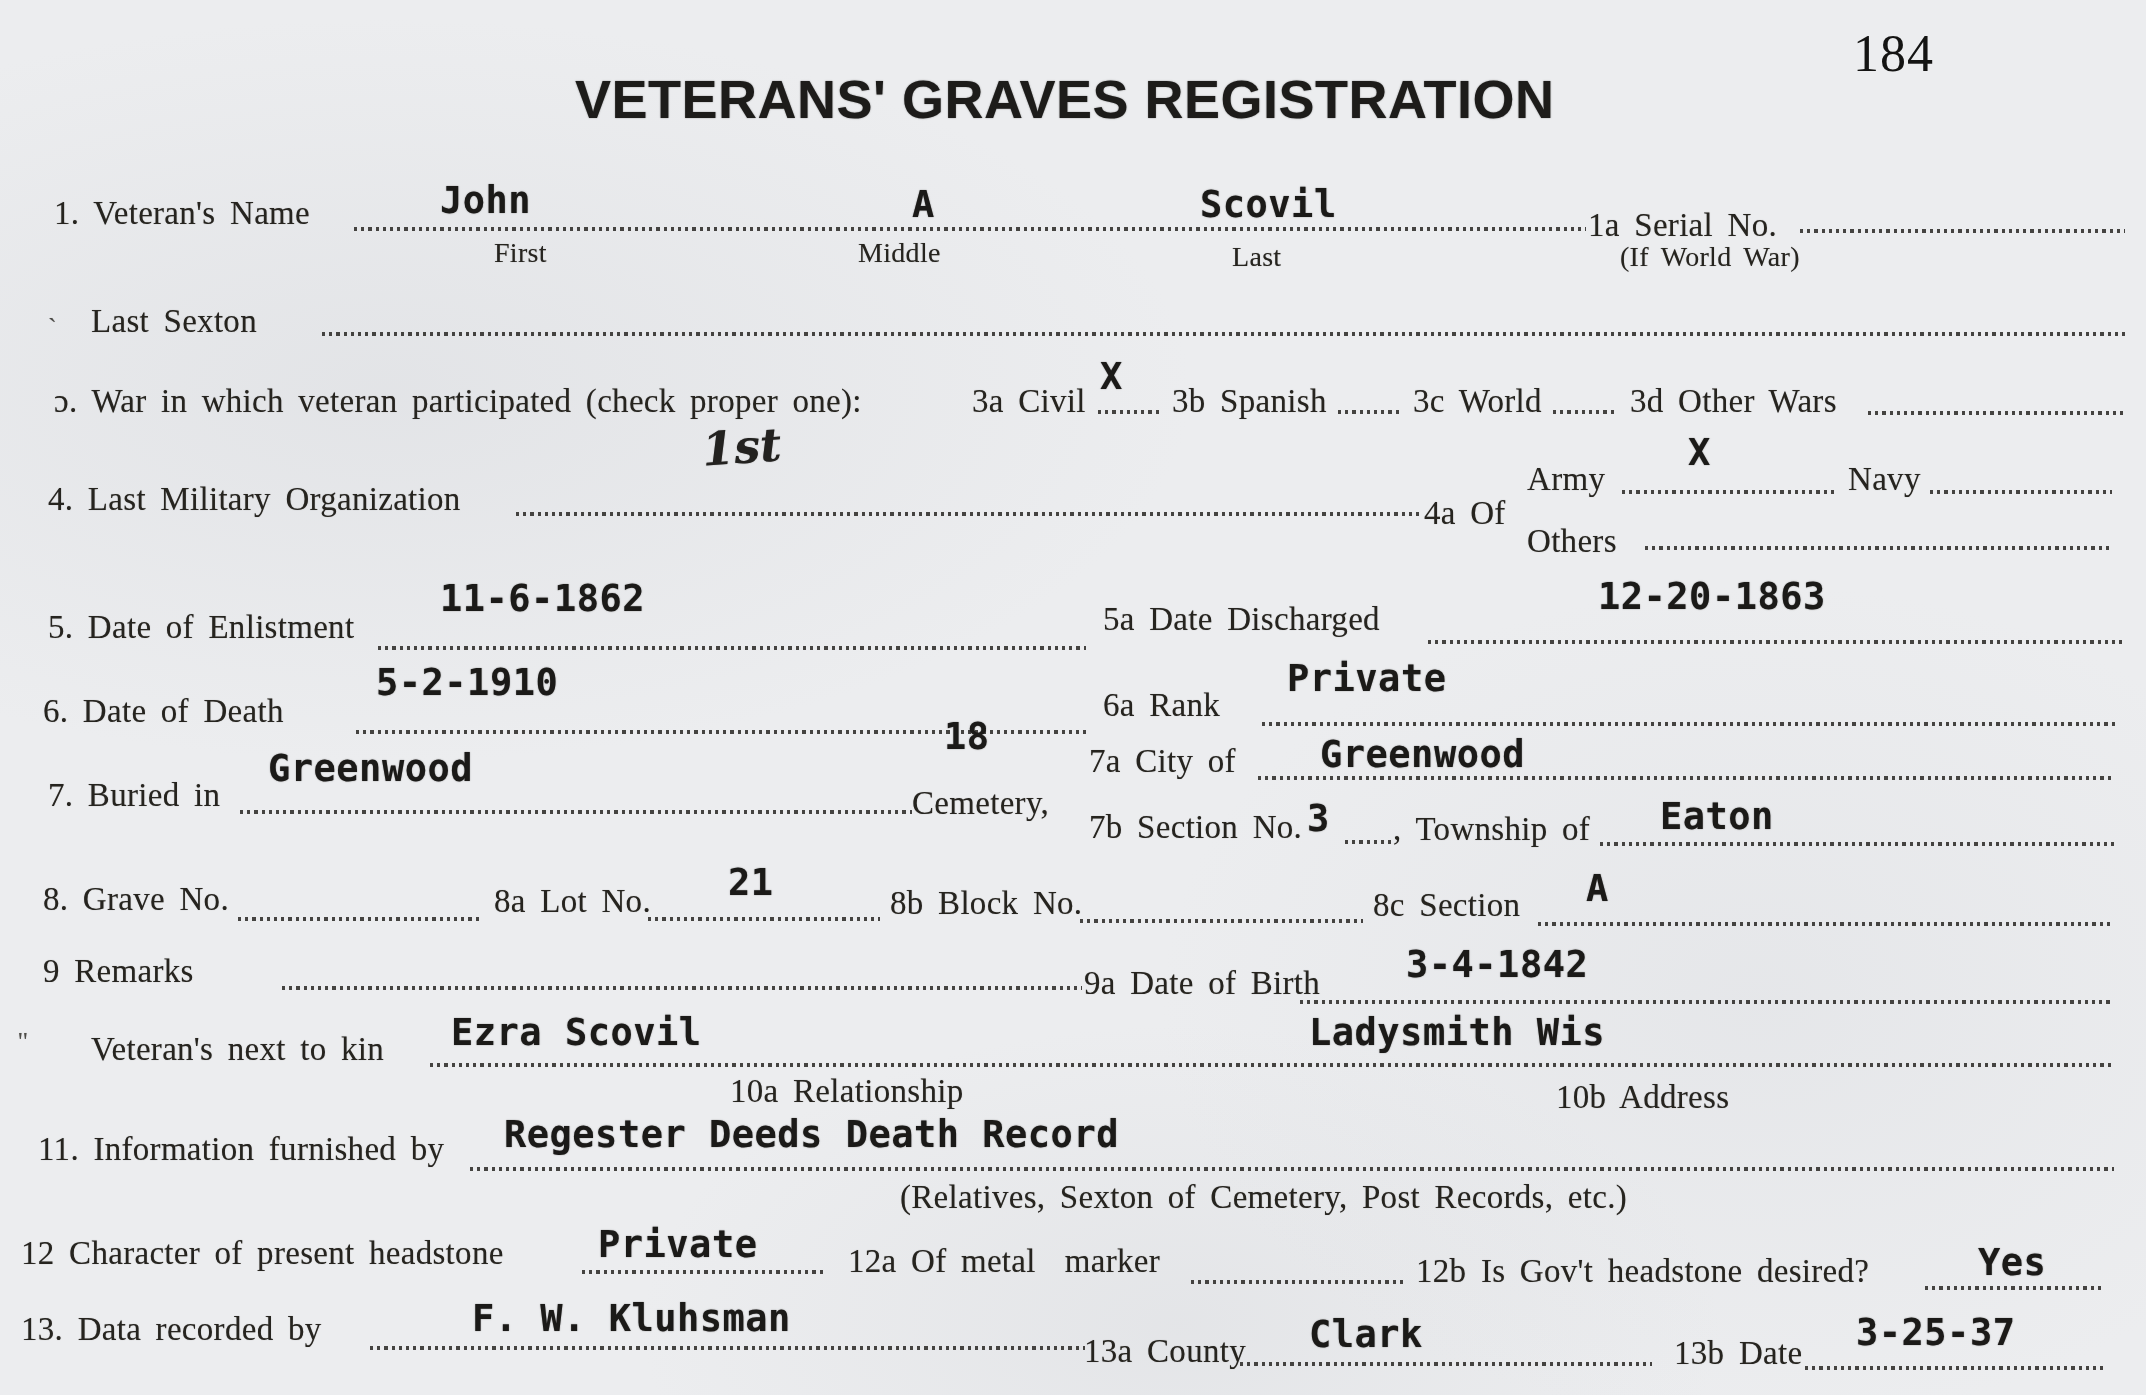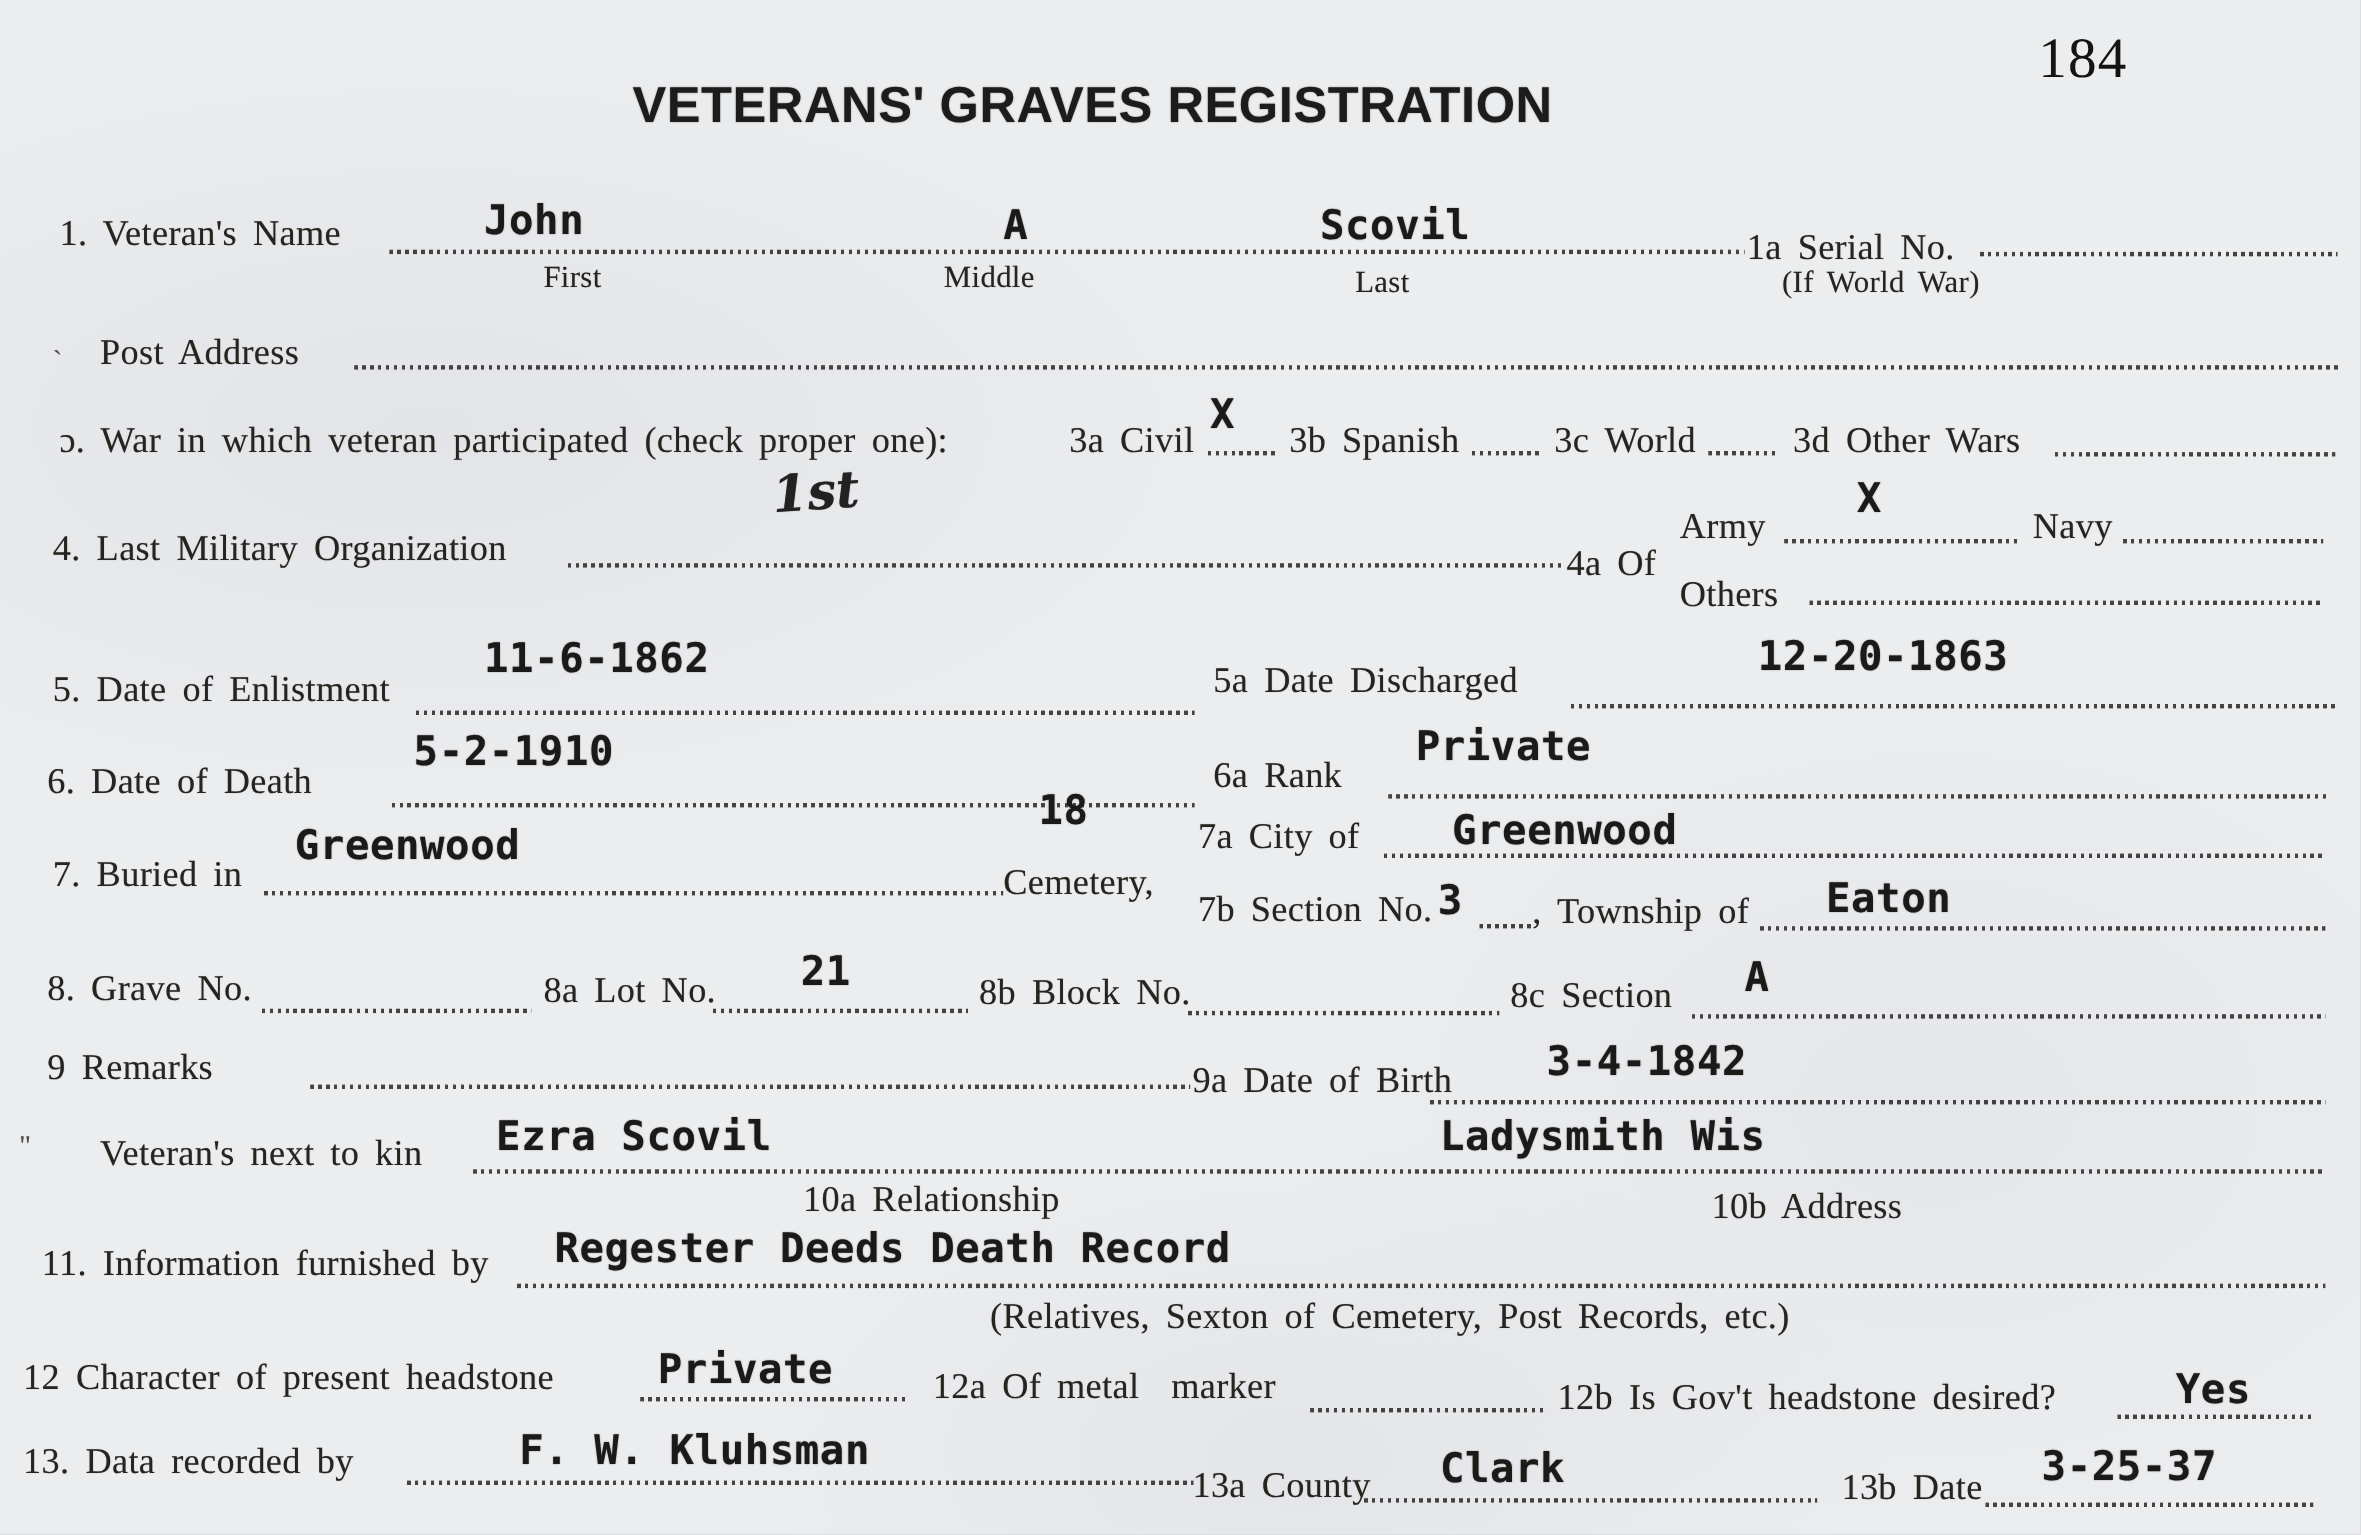--- a/index.html
+++ b/index.html
@@ -43,21 +43,21 @@
   }
   .dots{
     position:absolute; height:4px;
     background:repeating-linear-gradient(to right,#2e2c29 0 3.2px, rgba(0,0,0,0) 3.2px 7.2px);
     opacity:.88;
   }
   .title{
     position:absolute;
     font-family:"Liberation Sans", sans-serif;
     font-weight:bold;
-    font-size:46px; letter-spacing:0.5px;
+    font-size:54px; letter-spacing:0.5px;
     color:#1d1c1a; white-space:pre;
     text-shadow:0 0 1.5px rgba(20,20,18,.5);
   }
   .pageno{
     position:absolute;
     font-family:"Liberation Serif", serif;
     font-size:52px; color:#141413;
     letter-spacing:1px;
   }
   .faint{opacity:.65;}
@@ -78,21 +78,21 @@
   <div class="dots" style="left:354px;top:227px;width:1232px;"></div>
   <div class="lbl" style="left:1588px;top:208px;">1a Serial No.</div>
   <div class="typed" style="left:1900px;top:192px;"></div>
   <div class="dots" style="left:1800px;top:229px;width:325px;"></div>
   <div class="lbl sub" style="left:494px;top:238px;">First</div>
   <div class="lbl sub" style="left:858px;top:238px;">Middle</div>
   <div class="lbl sub" style="left:1232px;top:242px;">Last</div>
   <div class="lbl sub" style="left:1620px;top:242px;">(If World War)</div>
 
   <div class="lbl smallmark" style="left:48px;top:314px;">`</div>
-  <div class="lbl" style="left:91px;top:304px;">Post Address</div>
+  <div class="lbl" style="left:91px;top:304px;">Last Sexton</div>
   <div class="dots" style="left:322px;top:332px;width:1806px;"></div>
 
   <div class="lbl" style="left:54px;top:384px;">ɔ. War in which veteran participated (check proper one):</div>
   <div class="lbl" style="left:972px;top:384px;">3a Civil</div>
   <div class="typed" style="left:1100px;top:358px;">X</div>
   <div class="dots" style="left:1098px;top:410px;width:64px;"></div>
   <div class="lbl" style="left:1172px;top:384px;">3b Spanish</div>
   <div class="dots" style="left:1338px;top:410px;width:62px;"></div>
   <div class="lbl" style="left:1413px;top:384px;">3c World</div>
   <div class="dots" style="left:1553px;top:410px;width:64px;"></div>

